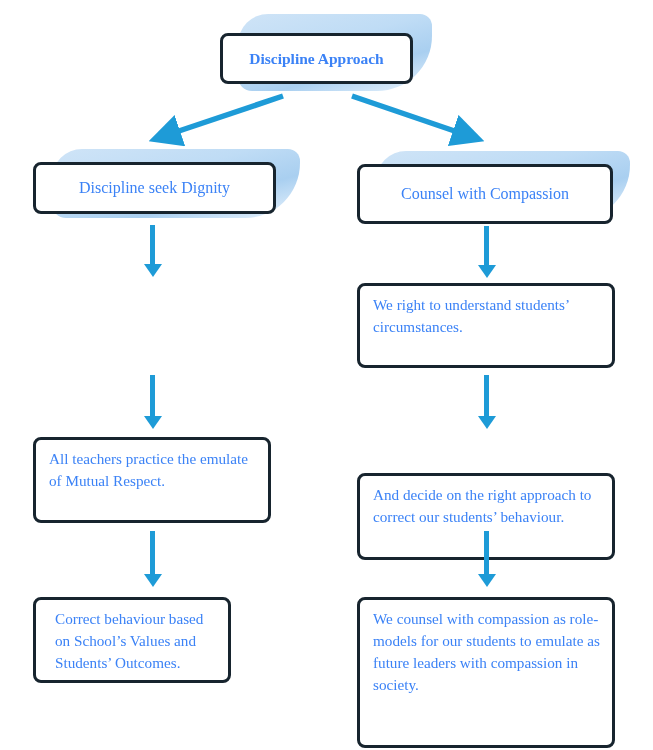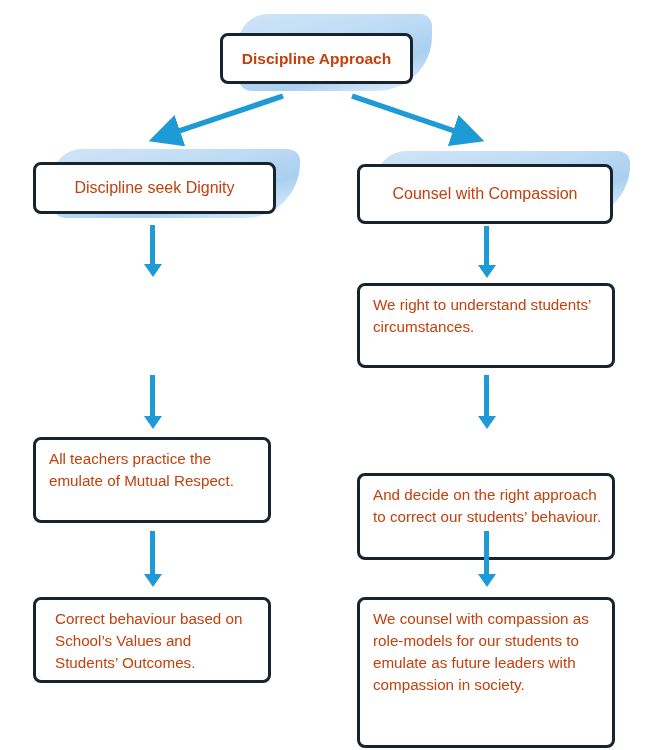--- a/index.html
+++ b/index.html
@@ -7,22 +7,22 @@
     --border:#17242E;
     --shape_top:#CFE4F7;
     --shape_mid:#A9CFF0;
     --shape_fade:#EAF4FD;
   }
   html,body{margin:0;padding:0;background:#ffffff;}
   .canvas{
     position:relative;
     width:653px;height:750px;
     background:#ffffff;
-    font-family:Liberation Sans, sans-serif;
-    color:#c2410c;
+    font-family:Liberation Serif, serif;
+    color:#3b82f6;
     overflow:hidden;
   }
   
   .decor{
     position:absolute;
     background:linear-gradient(165deg, var(--shape_top) 0%, #BFDCF5 40%, var(--shape_mid) 68%, var(--shape_fade) 100%);
     border-radius:30px 12px 55px 14px;
     z-index:1;
   }
   .node{
@@ -102,21 +102,21 @@
 
 
   <div class="varrow" style="left:150px;top:375px;height:42px;"></div>
 
   <div class="node step" style="left:33px;top:437px;width:238px;height:86px;">
     <span>All teachers practice the emulate of Mutual Respect.</span>
   </div>
 
   <div class="varrow" style="left:150px;top:531px;height:44px;"></div>
 
-  <div class="node step" style="left:33px;top:597px;width:238px;height:86px;padding-left:19px;">
+  <div class="node step" style="left:33px;top:597px;width:198px;height:86px;padding-left:19px;">
     <span>Correct behaviour based on School’s Values and Students’ Outcomes.</span>
   </div>
 
   <div class="node title center" style="left:357px;top:164px;width:256px;height:60px;">
     <span>Counsel with Compassion</span>
   </div>
 
   <div class="varrow" style="left:484px;top:226px;height:40px;"></div>
 
   <div class="node step" style="left:357px;top:283px;width:258px;height:85px;">

